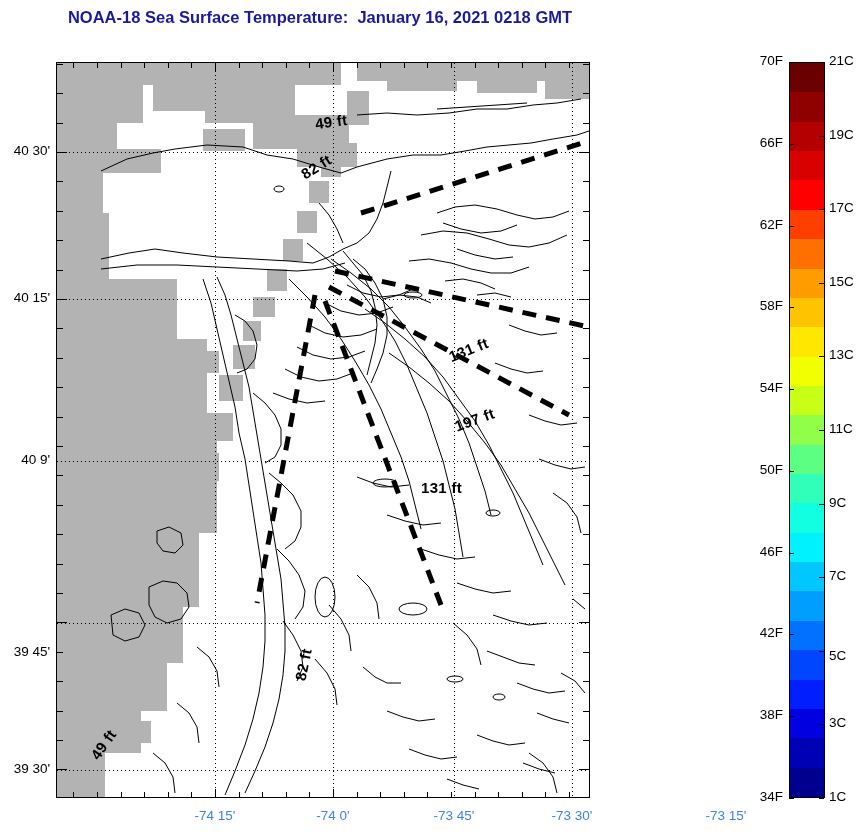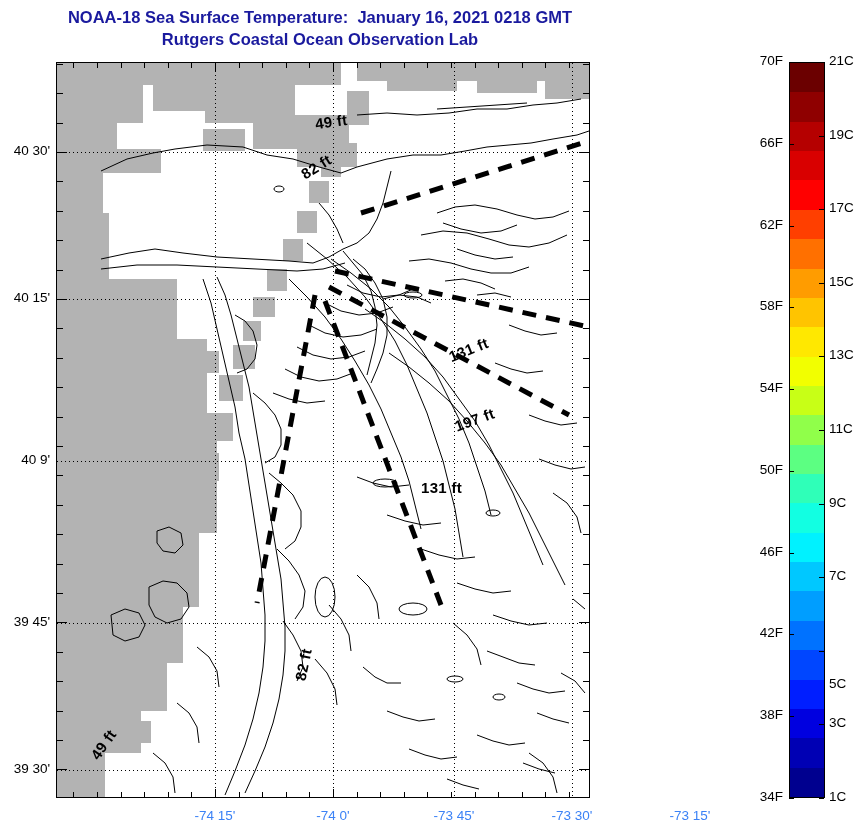--- a/index.html
+++ b/index.html
@@ -69,21 +69,20 @@
   .cb-label-c{
     position:absolute;font-size:13.5px;color:#000;text-align:left;
     white-space:nowrap;
   }
 </style>
 </head>
 <body>
 
 <div id="title-block">
   <div class="title-line">NOAA-18 Sea Surface Temperature:  January 16, 2021 0218 GMT</div>
-  <div class="title-line">Rutgers Coastal Ocean Observation Lab</div>
 </div>
 
 <div id="plot-frame">
   <div id="plot-inner">
 
     <div class="landmask" style="left:0;top:0;width:46px;height:734px;"></div>
     <div class="landmask" style="left:0;top:0;width:108px;height:22px;"></div>
     <div class="landmask" style="left:0;top:0;width:86px;height:60px;"></div>
     <div class="landmask" style="left:0;top:58px;width:60px;height:40px;"></div>
     <div class="landmask" style="left:0;top:96px;width:42px;height:60px;"></div>
@@ -338,25 +337,25 @@
     <div class="tick-y" style="top: 711px; width: 7px; left: 56px;"></div>
     <div class="tick-y" style="top: 711px; width: 7px; left: 583px;"></div>
     <div class="tick-y" style="top: 740px; width: 7px; left: 56px;"></div>
     <div class="tick-y" style="top: 740px; width: 7px; left: 583px;"></div>
     <div class="tick-y" style="top: 769px; width: 11px; left: 56px;"></div>
     <div class="tick-y" style="top: 769px; width: 11px; left: 579px;"></div>
     <div class="axlabel-x" style="width: 100px; left: 165px; top: 808px;">-74 15'</div>
     <div class="axlabel-x" style="width: 100px; left: 283px; top: 808px;">-74 0'</div>
     <div class="axlabel-x" style="width: 100px; left: 404px; top: 808px; text-align: center;">-73 45'</div>
     <div class="axlabel-x" style="width: 100px; left: 522px; top: 808px;">-73 30'</div>
-    <div class="axlabel-x" style="width: 100px; left: 640px; top: 808px;">-73 15'</div>
+    <div class="axlabel-x" style="width: 100px; left: 676px; top: 808px;">-73 15'</div>
     <div class="axlabel-y" style="width: 50px; left: 0px; top: 143px;">40 30'</div>
     <div class="axlabel-y" style="width: 50px; left: 0px; top: 290px;">40 15'</div>
     <div class="axlabel-y" style="width: 50px; left: 0px; top: 452px;">40 9'</div>
-    <div class="axlabel-y" style="width: 50px; left: 0px; top: 614px;">39 45'</div>
+    <div class="axlabel-y" style="width: 50px; left: 0px; top: 644px;">39 45'</div>
     <div class="axlabel-y" style="width: 50px; left: 0px; top: 761px;">39 30'</div>
   </div>
 
 <div id="colorbar-wrap">
   <div id="colorbar-bar" style="background: linear-gradient(rgb(107, 0, 0) 0%, rgb(107, 0, 0) 4%, rgb(143, 0, 0) 4%, rgb(143, 0, 0) 8%, rgb(181, 0, 0) 8%, rgb(181, 0, 0) 12%, rgb(217, 0, 0) 12%, rgb(217, 0, 0) 16%, rgb(255, 0, 0) 16%, rgb(255, 0, 0) 20%, rgb(255, 63, 0) 20%, rgb(255, 63, 0) 24%, rgb(255, 112, 0) 24%, rgb(255, 112, 0) 28%, rgb(255, 156, 0) 28%, rgb(255, 156, 0) 32%, rgb(255, 196, 0) 32%, rgb(255, 196, 0) 36%, rgb(255, 232, 0) 36%, rgb(255, 232, 0) 40%, rgb(242, 255, 0) 40%, rgb(242, 255, 0) 44%, rgb(200, 255, 22) 44%, rgb(200, 255, 22) 48%, rgb(144, 255, 74) 48%, rgb(144, 255, 74) 52%, rgb(92, 255, 130) 52%, rgb(92, 255, 130) 56%, rgb(47, 255, 184) 56%, rgb(47, 255, 184) 60%, rgb(18, 255, 226) 60%, rgb(18, 255, 226) 64%, rgb(0, 242, 255) 64%, rgb(0, 242, 255) 68%, rgb(0, 200, 255) 68%, rgb(0, 200, 255) 72%, rgb(0, 158, 255) 72%, rgb(0, 158, 255) 76%, rgb(0, 114, 255) 76%, rgb(0, 114, 255) 80%, rgb(0, 70, 255) 80%, rgb(0, 70, 255) 84%, rgb(0, 30, 255) 84%, rgb(0, 30, 255) 88%, rgb(0, 0, 224) 88%, rgb(0, 0, 224) 92%, rgb(0, 0, 180) 92%, rgb(0, 0, 180) 96%, rgb(0, 0, 143) 96%, rgb(0, 0, 143) 100%);"></div>
 </div>
 <div id="colorbar-ticks">
     <div class="cb-tick-l" style="left: 789px; top: 62px;"></div>
     <div class="cb-label-f" style="left: 741px; width: 42px; top: 53px;">70F</div>
     <div class="cb-tick-l" style="left: 789px; top: 144px;"></div>
@@ -387,18 +386,18 @@
     <div class="cb-label-c" style="left: 829px; top: 274px;">15C</div>
     <div class="cb-tick-r" style="left: 819px; top: 356px;"></div>
     <div class="cb-label-c" style="left: 829px; top: 347px;">13C</div>
     <div class="cb-tick-r" style="left: 819px; top: 430px;"></div>
     <div class="cb-label-c" style="left: 829px; top: 421px; text-align: right;">11C</div>
     <div class="cb-tick-r" style="left: 819px; top: 504px;"></div>
     <div class="cb-label-c" style="left: 829px; top: 495px;">9C</div>
     <div class="cb-tick-r" style="left: 819px; top: 577px;"></div>
     <div class="cb-label-c" style="left: 829px; top: 568px;">7C</div>
     <div class="cb-tick-r" style="left: 819px; top: 651px;"></div>
-    <div class="cb-label-c" style="left: 829px; top: 676px;">5C</div>
+    <div class="cb-label-c" style="left: 829px; top: 648px;">5C</div>
     <div class="cb-tick-r" style="left: 819px; top: 724px;"></div>
     <div class="cb-label-c" style="left: 829px; top: 715px;">3C</div>
     <div class="cb-tick-r" style="left: 819px; top: 798px;"></div>
     <div class="cb-label-c" style="left: 829px; top: 789px;">1C</div>
   </div>
 
 </body></html>

